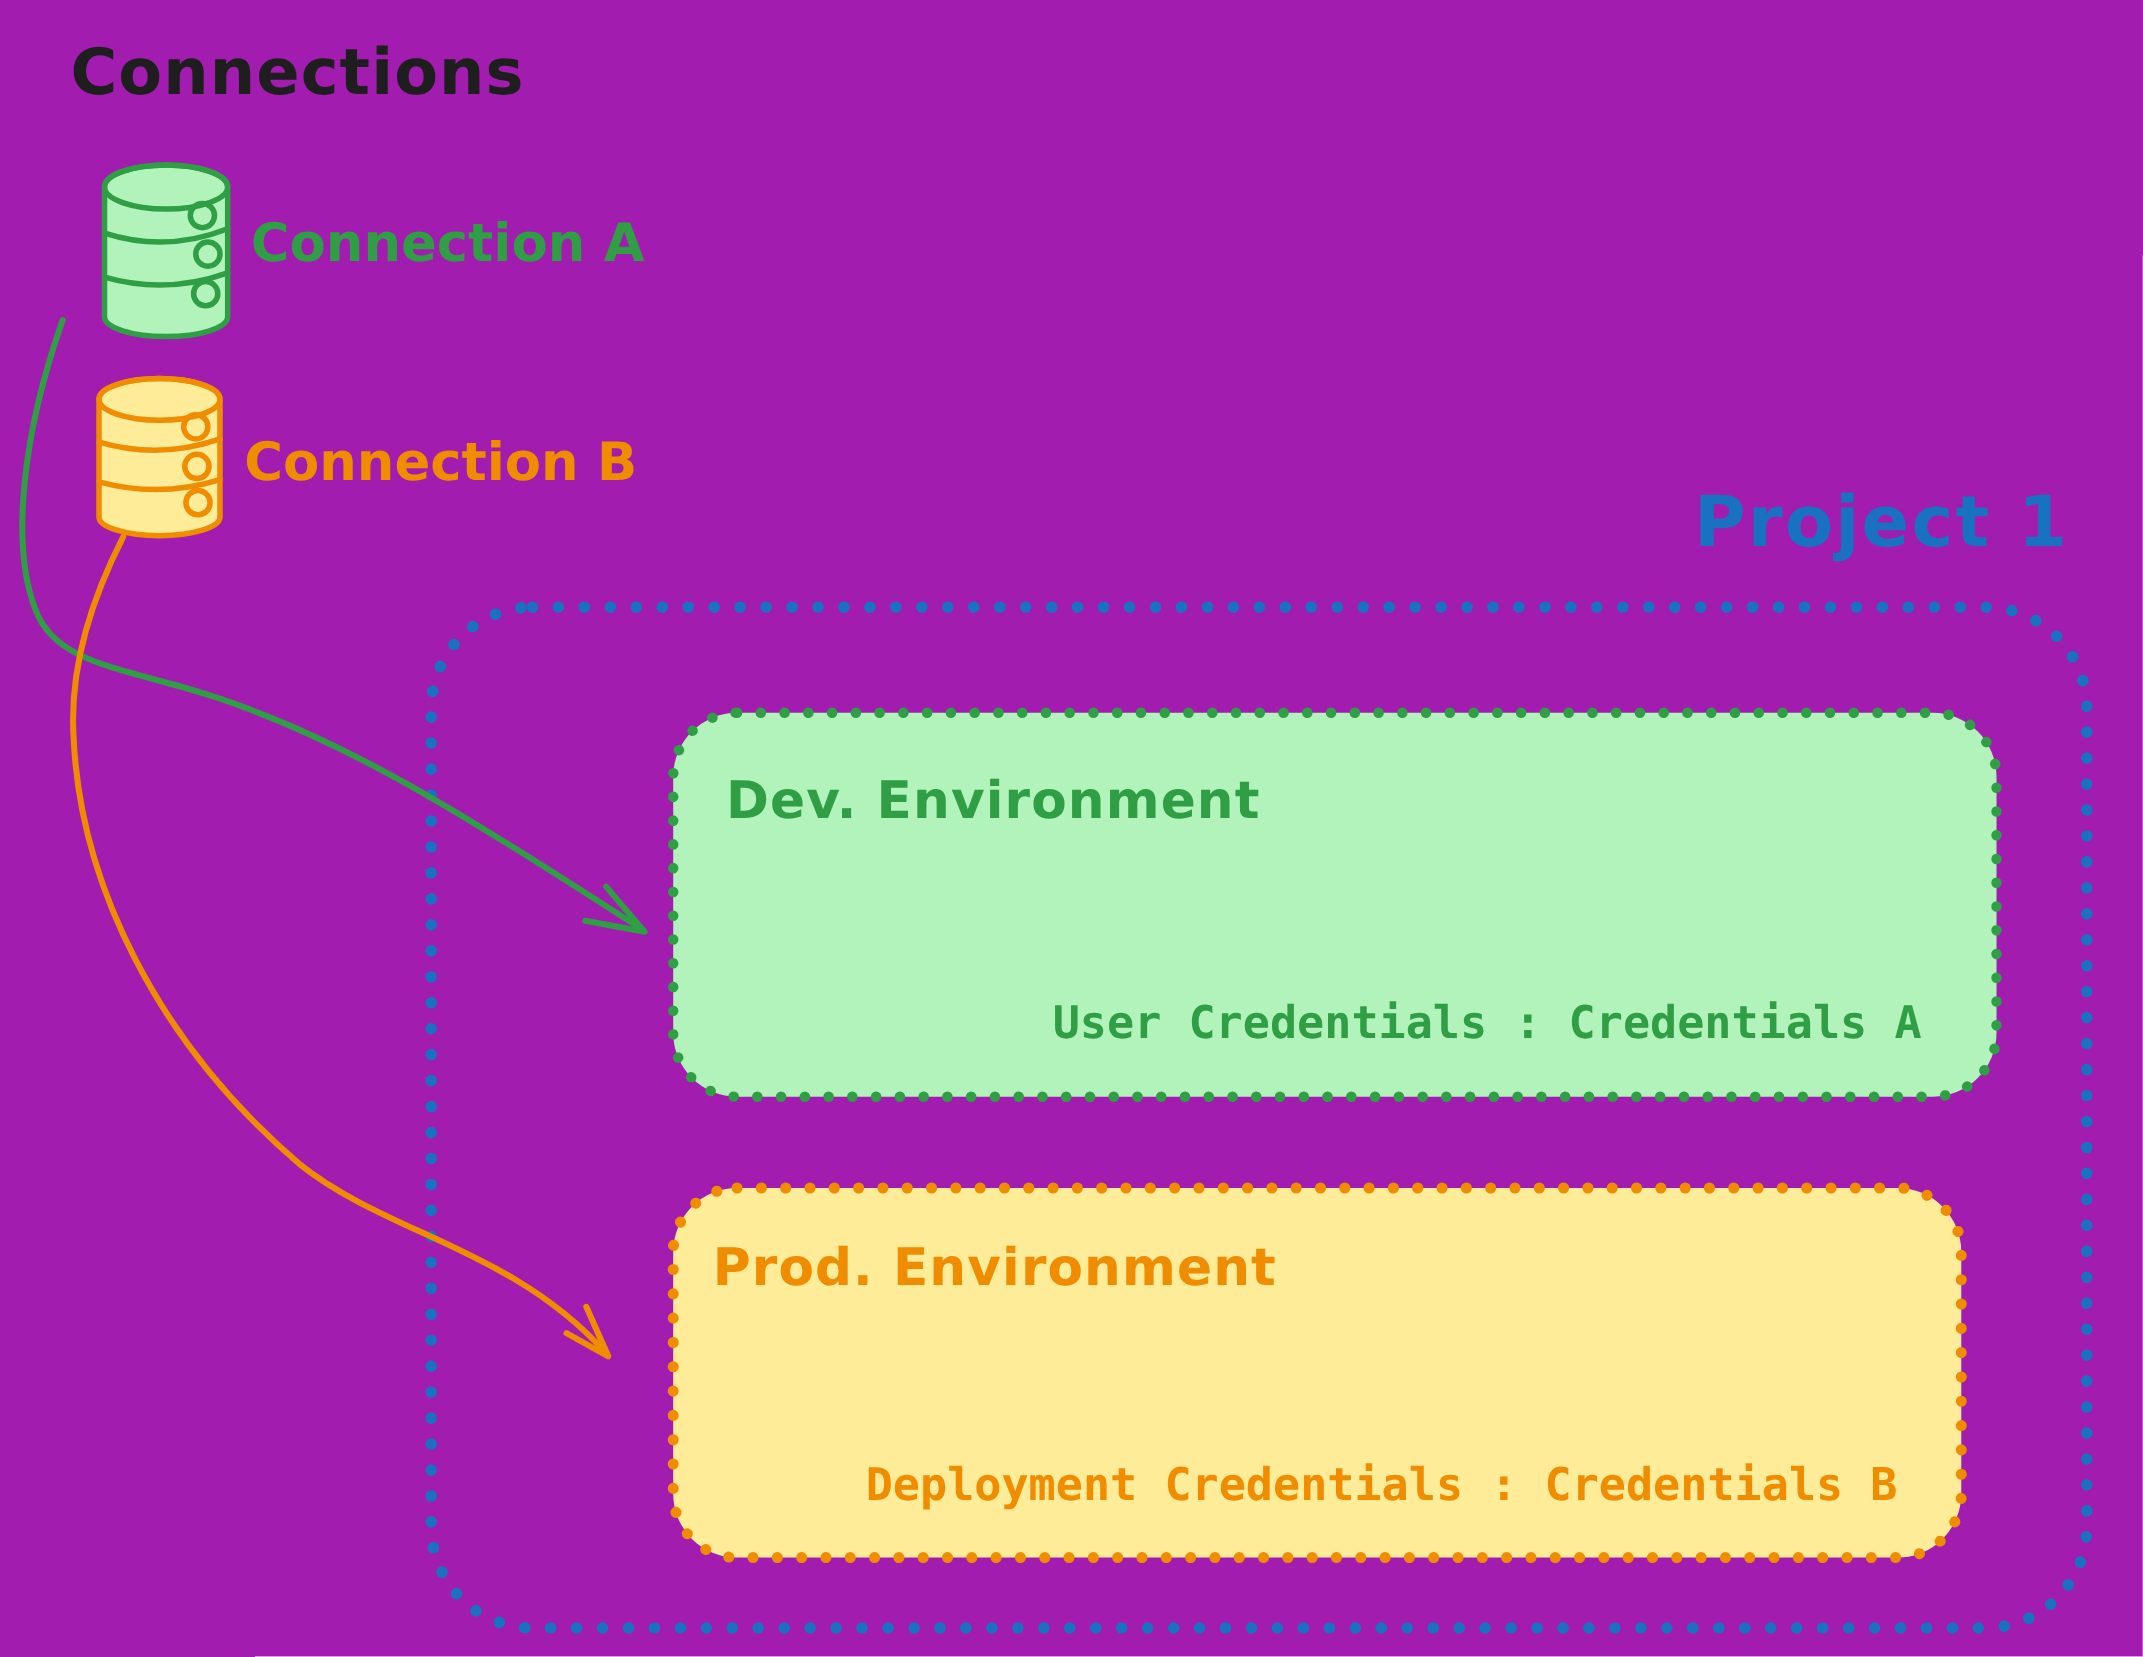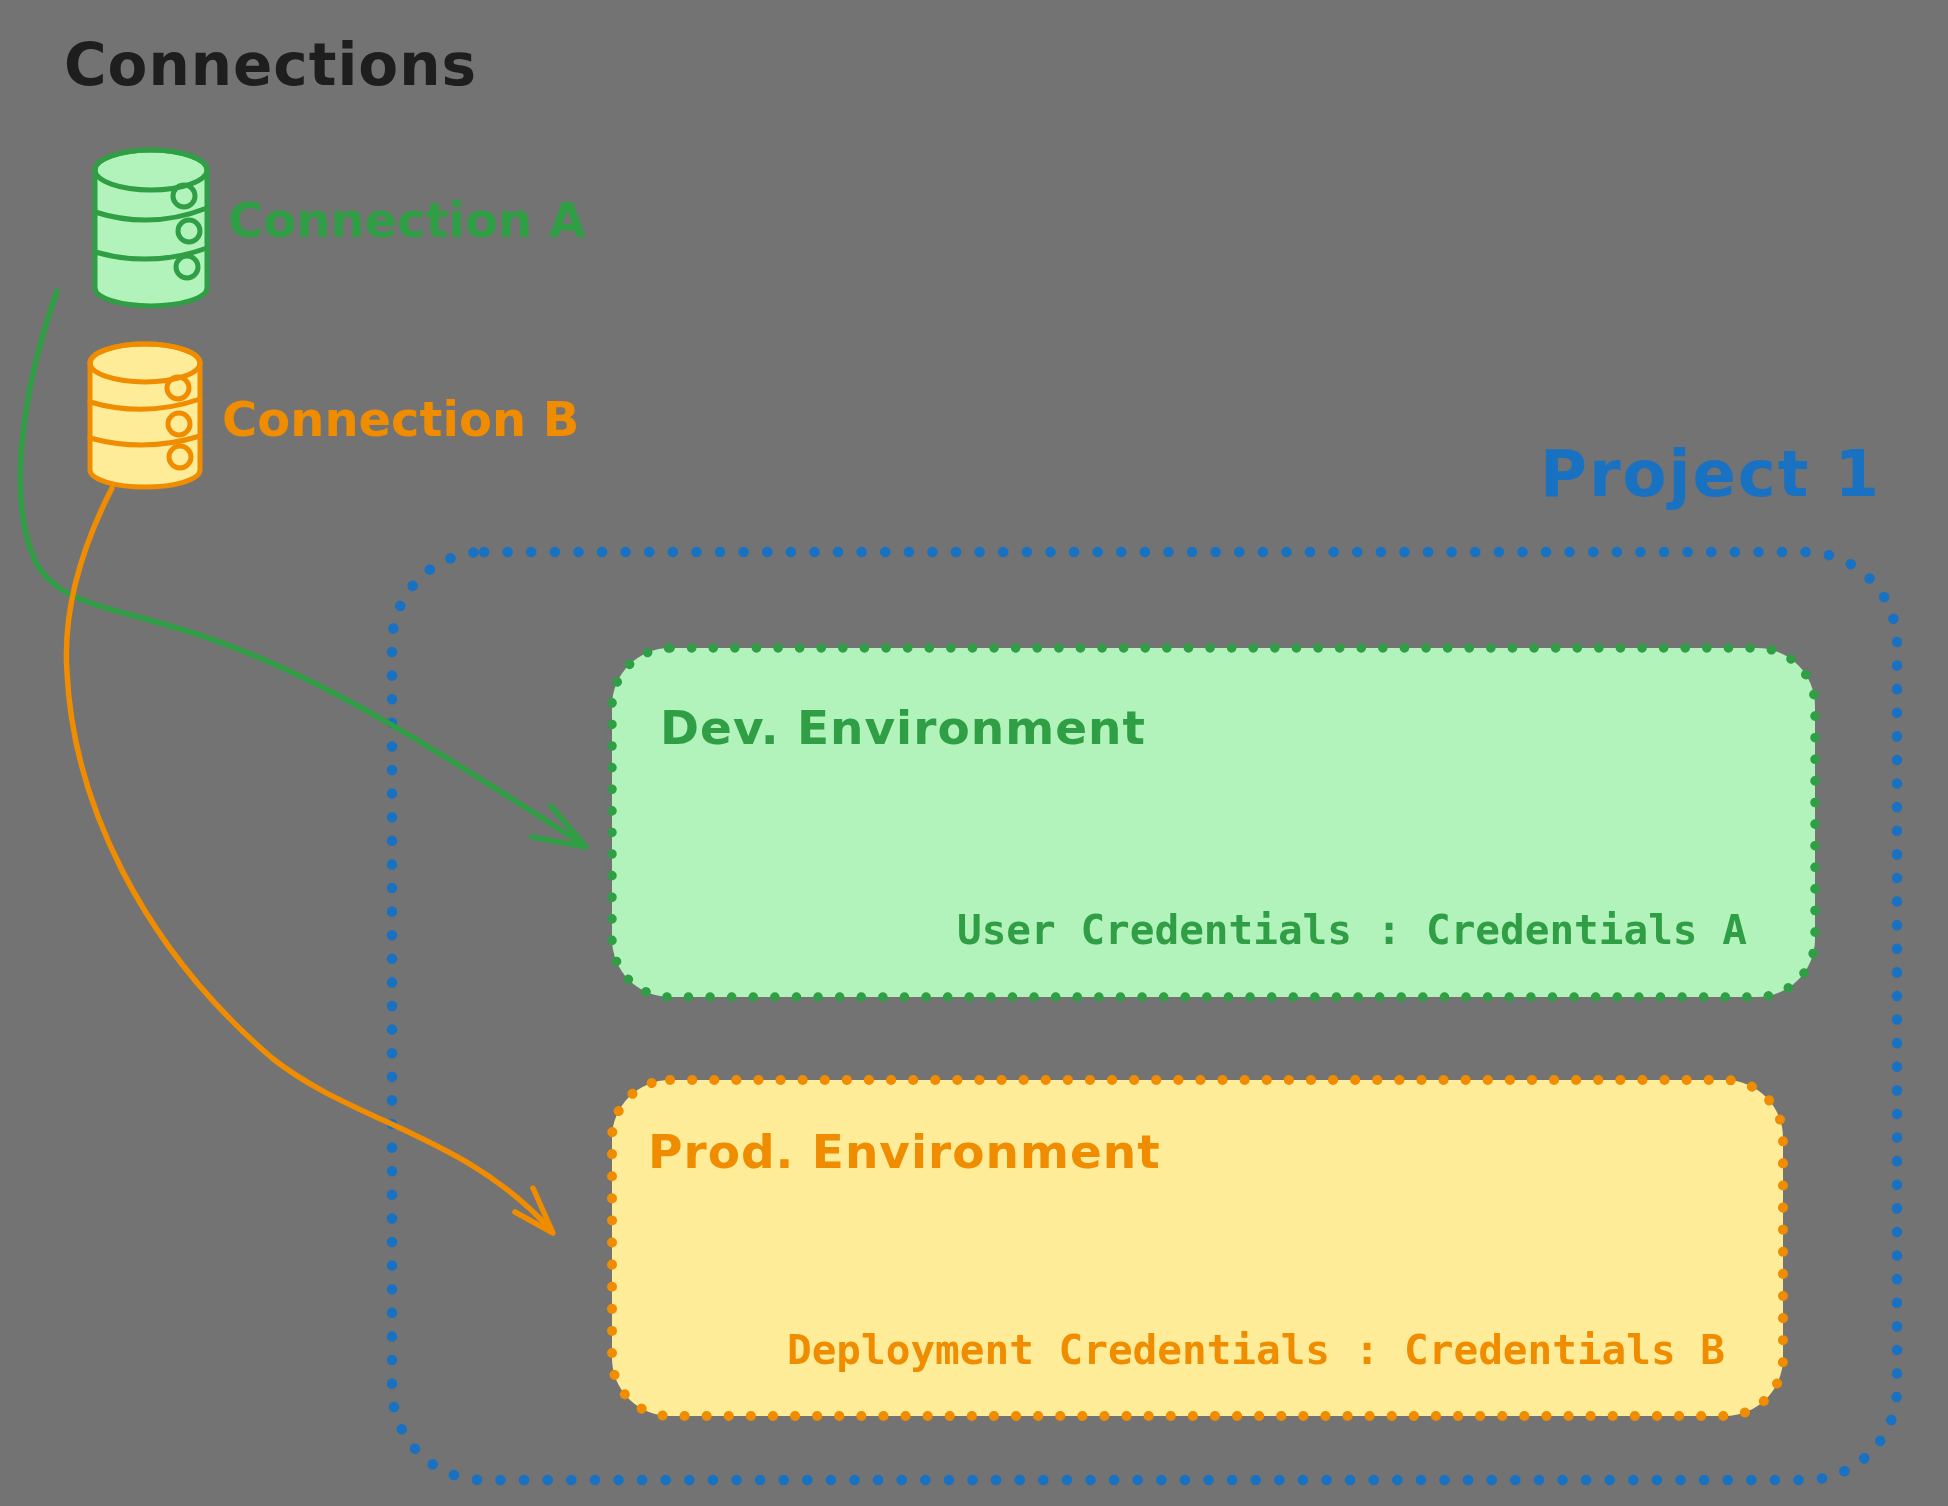--- a/index.html
+++ b/index.html
@@ -1,19 +1,19 @@
 <!DOCTYPE html>
 <html><head>
 <meta charset="utf-8">
 <style>
   html,body{margin:0;padding:0;background:#ffffff;}
   .canvas{
     position:relative;
     width:1948px;height:1506px;
-    background:#737373;
+    background:#a21caf;
     overflow:hidden;
     font-family:"DejaVu Sans", sans-serif;
   }
   .scene{position:absolute;inset:0;}
   text{font-family:"DejaVu Sans", sans-serif;}
   .t-title{font-size:58px;font-weight:700;letter-spacing:1px;}
   .t-label{font-size:48px;font-weight:600;}
   .t-proj{font-size:64px;font-weight:700;letter-spacing:2px;}
   .t-env{font-size:47px;font-weight:600;letter-spacing:1px;}
   .t-mono{font-family:"DejaVu Sans Mono", monospace;font-size:41px;font-weight:700;}

